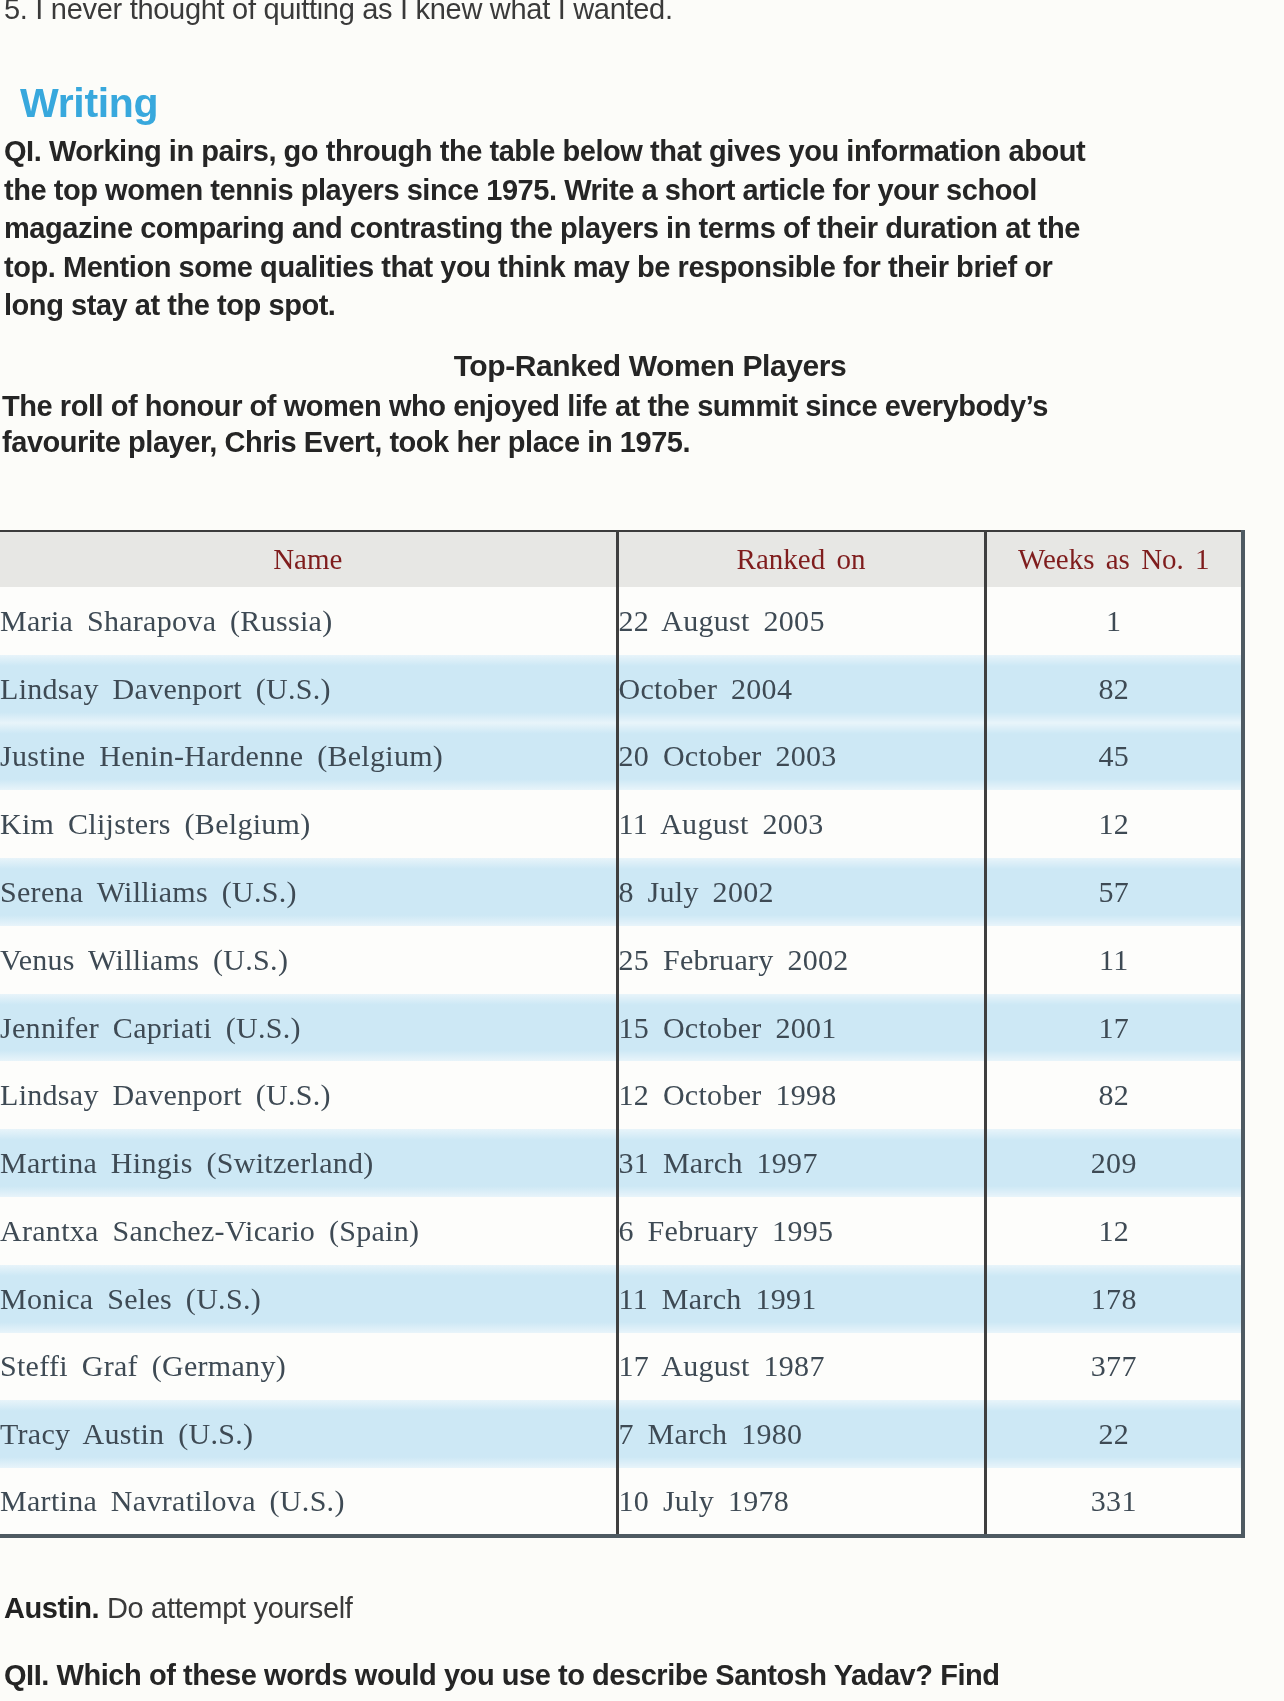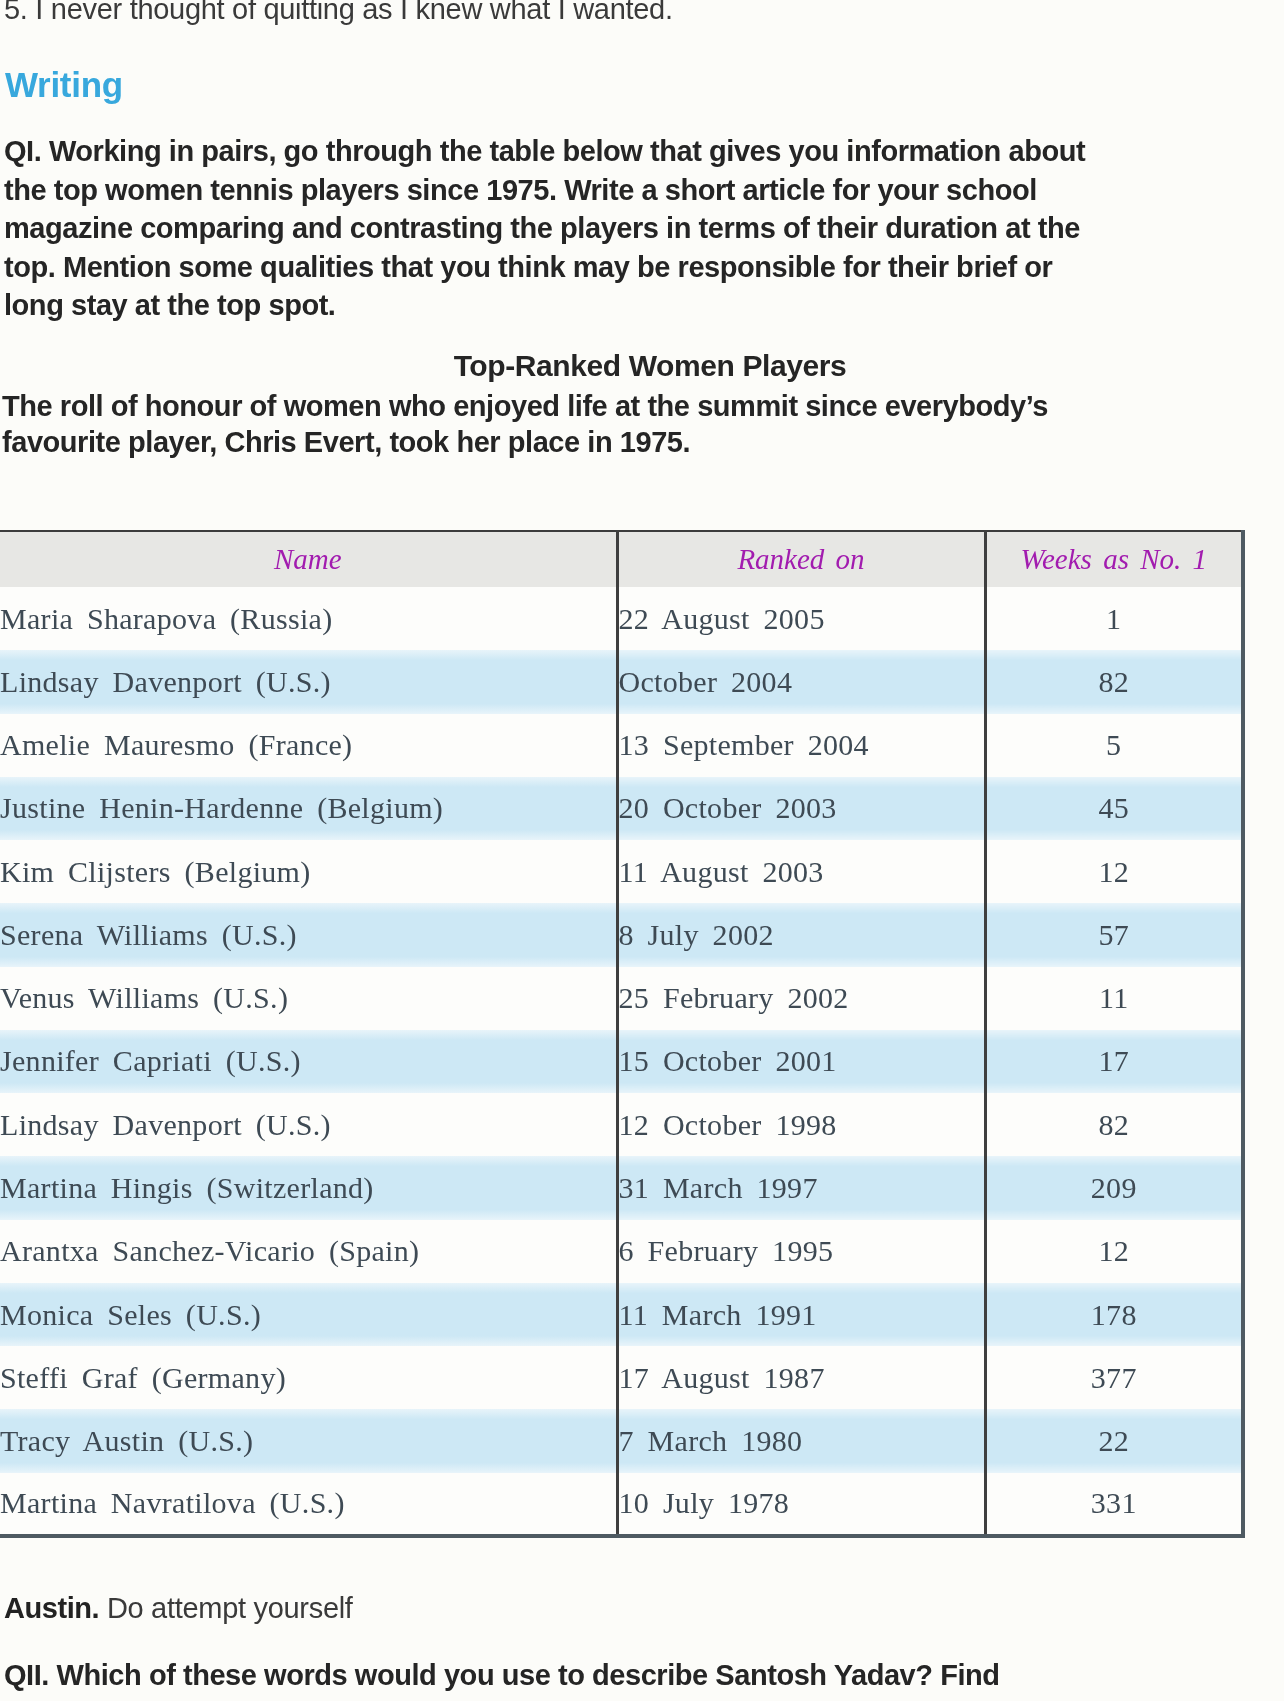--- a/index.html
+++ b/index.html
@@ -12,22 +12,22 @@
   .page {
     position: relative;
     width: 1284px; height: 1701px;
     overflow: hidden;
   }
   .intro-line {
     position: absolute; top: -7px; left: 4px; margin: 0;
     font-size: 29px; font-weight: 400; letter-spacing: -0.3px; color: #3a3a3a;
   }
   .writing-heading {
-    position: absolute; top: 64px; left: 4px; margin: 1px;
-    font-size: 35px; font-weight: 700; letter-spacing: -0.3px;
+    position: absolute; top: 64px; left: 4px; margin: 16px;
+    font-size: 41px; font-weight: 700; letter-spacing: -0.3px;
     color: #38a8dd;
   }
   .bold-para {
     margin: 0;
     font-size: 29px; font-weight: 700; letter-spacing: -0.45px;
     line-height: 38.5px; color: #252525;
     white-space: pre-line;
   }
   .q1 { position: absolute; top: 132px; left: 4px; right: 0; }
   .table-title {
@@ -45,22 +45,22 @@
     border-right: 4px solid #4e5a62;
     border-bottom: 4px solid #4e5a62;
     font-family: "Liberation Serif", "DejaVu Serif", serif;
   }
   .players-table th, .players-table td {
     padding: 0; overflow: hidden; white-space: nowrap;
   }
   .players-table thead tr { height: 56px; }
   .players-table thead th {
     background: #e7e7e4;
-    font-style: italic; font-weight: 500;
-    font-size: 29px; color: #a21caf;
+    font-weight: 500;
+    font-size: 29px; color: #7f1d1d;
     text-align: center; vertical-align: middle;
     word-spacing: 4px;
   }
   .players-table tbody tr { height: 61px; }
   .players-table td {
     font-size: 30px; color: #3e4a54;
     vertical-align: middle;
     word-spacing: 6px; letter-spacing: 0.3px;
   }
   .col-divider { border-right: 3px solid #3f3f3f; }
@@ -118,25 +118,20 @@
     <td class="col-date col-divider">22 August 2005</td>
     <td class="col-weeks">1</td>
   </tr>
 
   <tr class="row-blue">
     <td class="col-name col-divider">Lindsay Davenport (U.S.)</td>
     <td class="col-date col-divider">October 2004</td>
     <td class="col-weeks">82</td>
   </tr>
 
-  <tr class="row-white">
-    <td class="col-name col-divider">Amelie Mauresmo (France)</td>
-    <td class="col-date col-divider">13 September 2004</td>
-    <td class="col-weeks">5</td>
-  </tr>
 
   <tr class="row-blue">
     <td class="col-name col-divider">Justine Henin-Hardenne (Belgium)</td>
     <td class="col-date col-divider">20 October 2003</td>
     <td class="col-weeks">45</td>
   </tr>
 
   <tr class="row-white">
     <td class="col-name col-divider">Kim Clijsters (Belgium)</td>
     <td class="col-date col-divider">11 August 2003</td>

